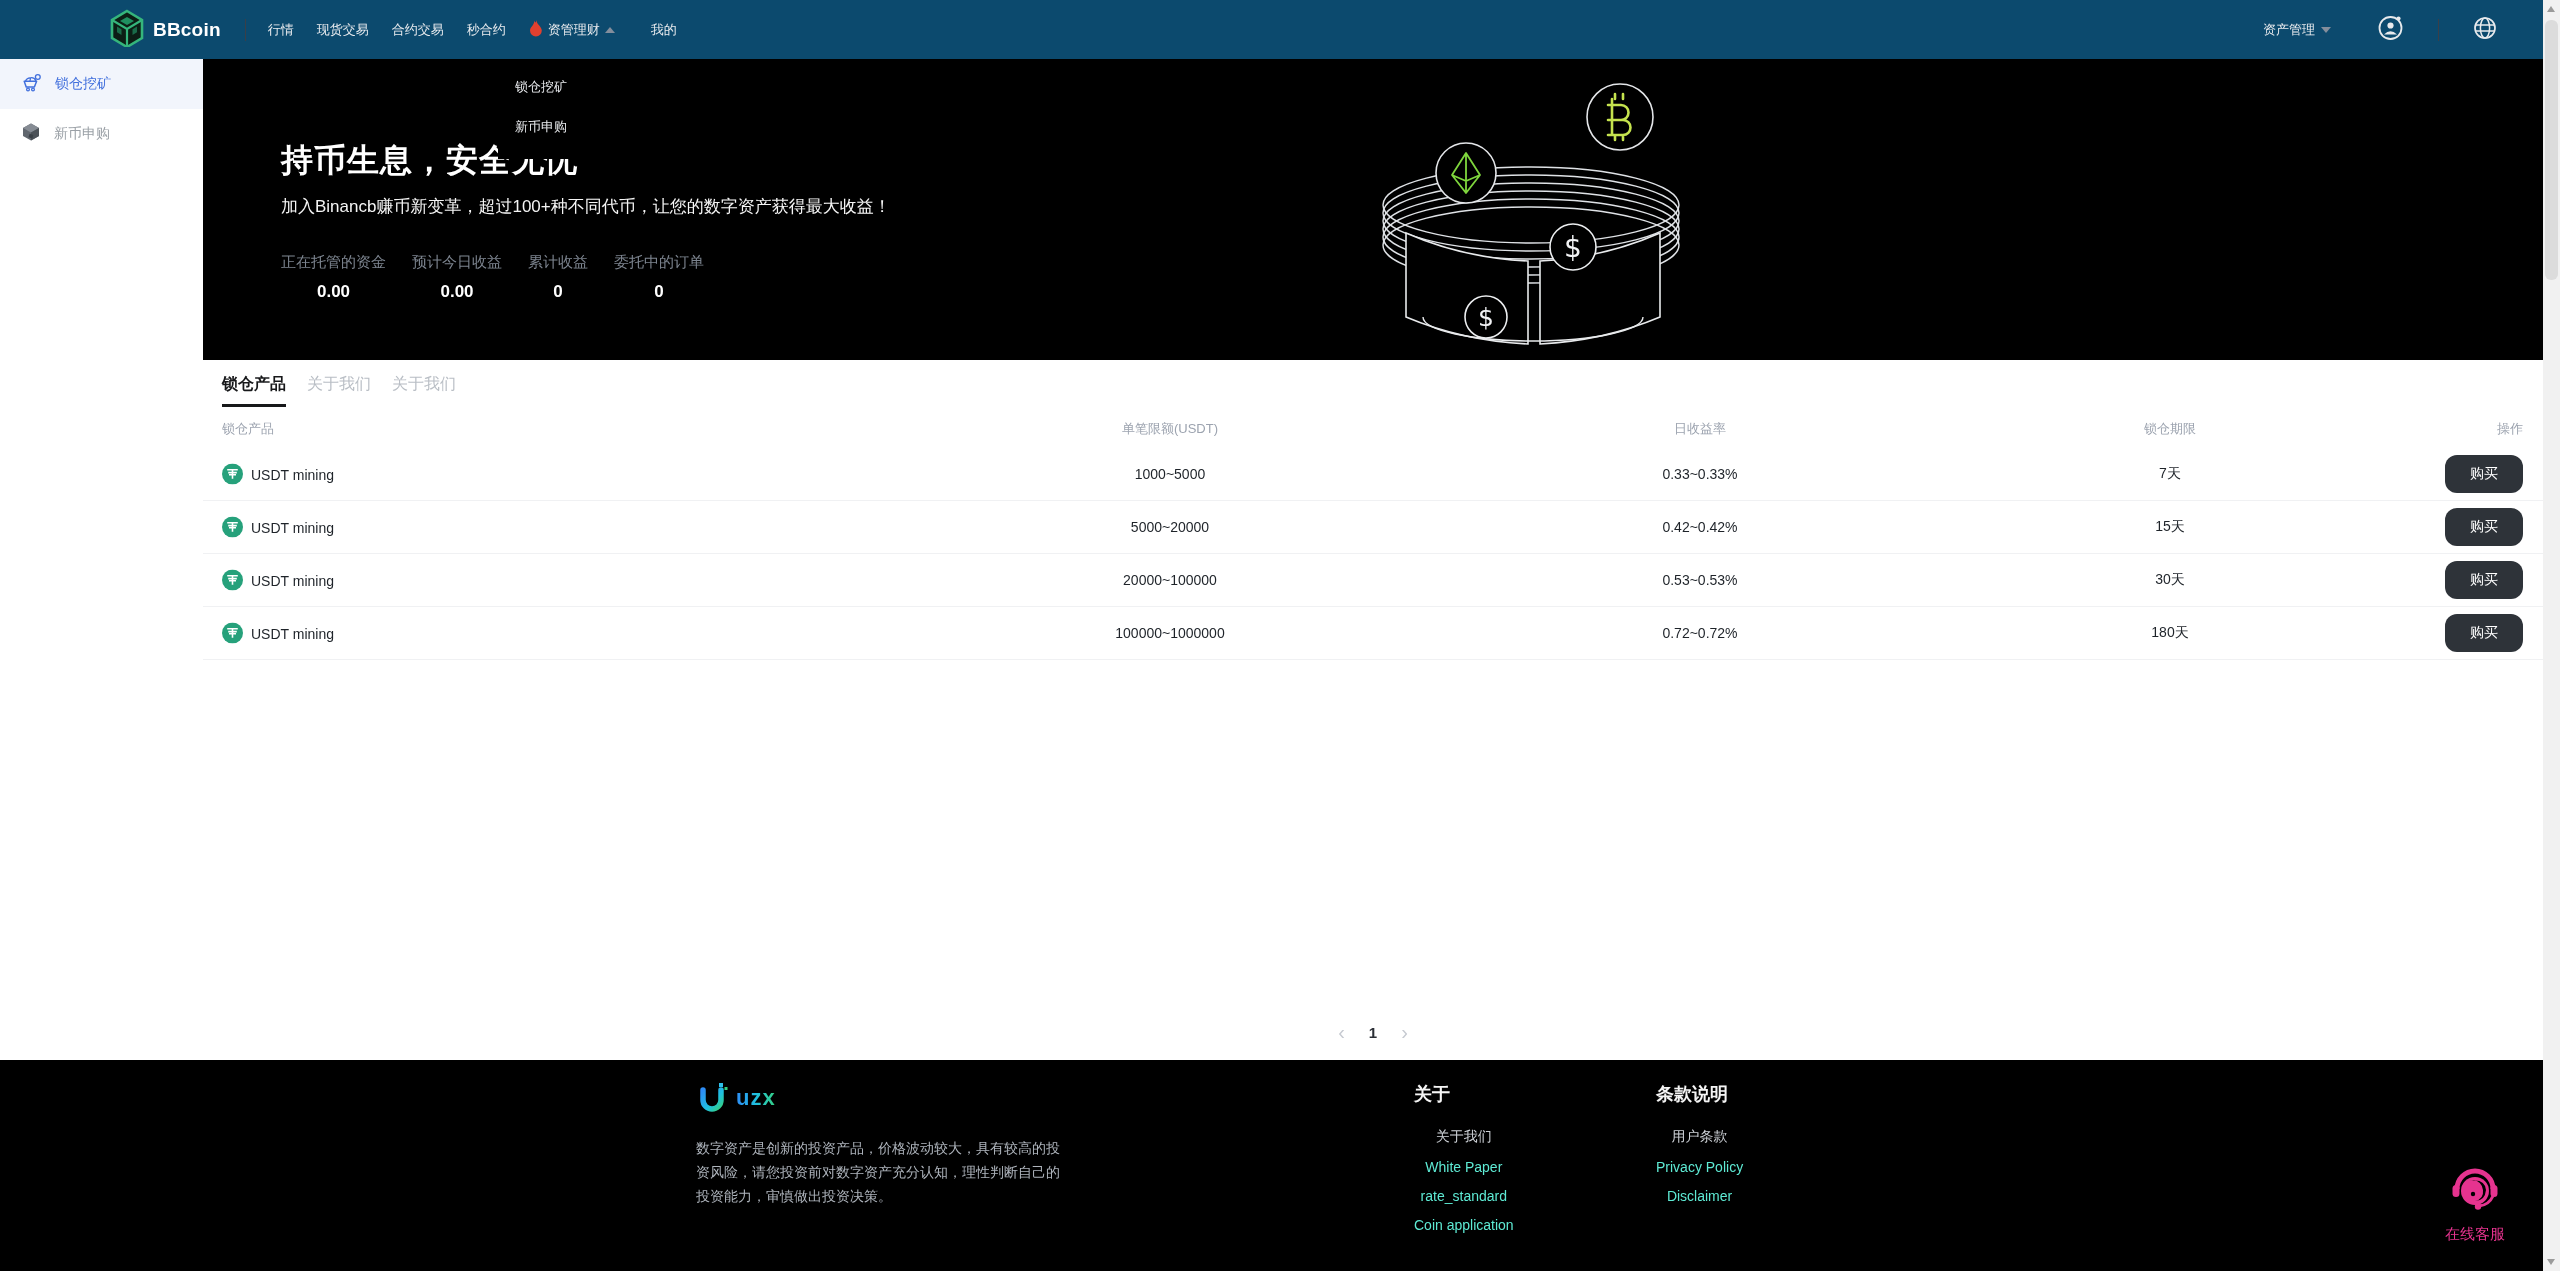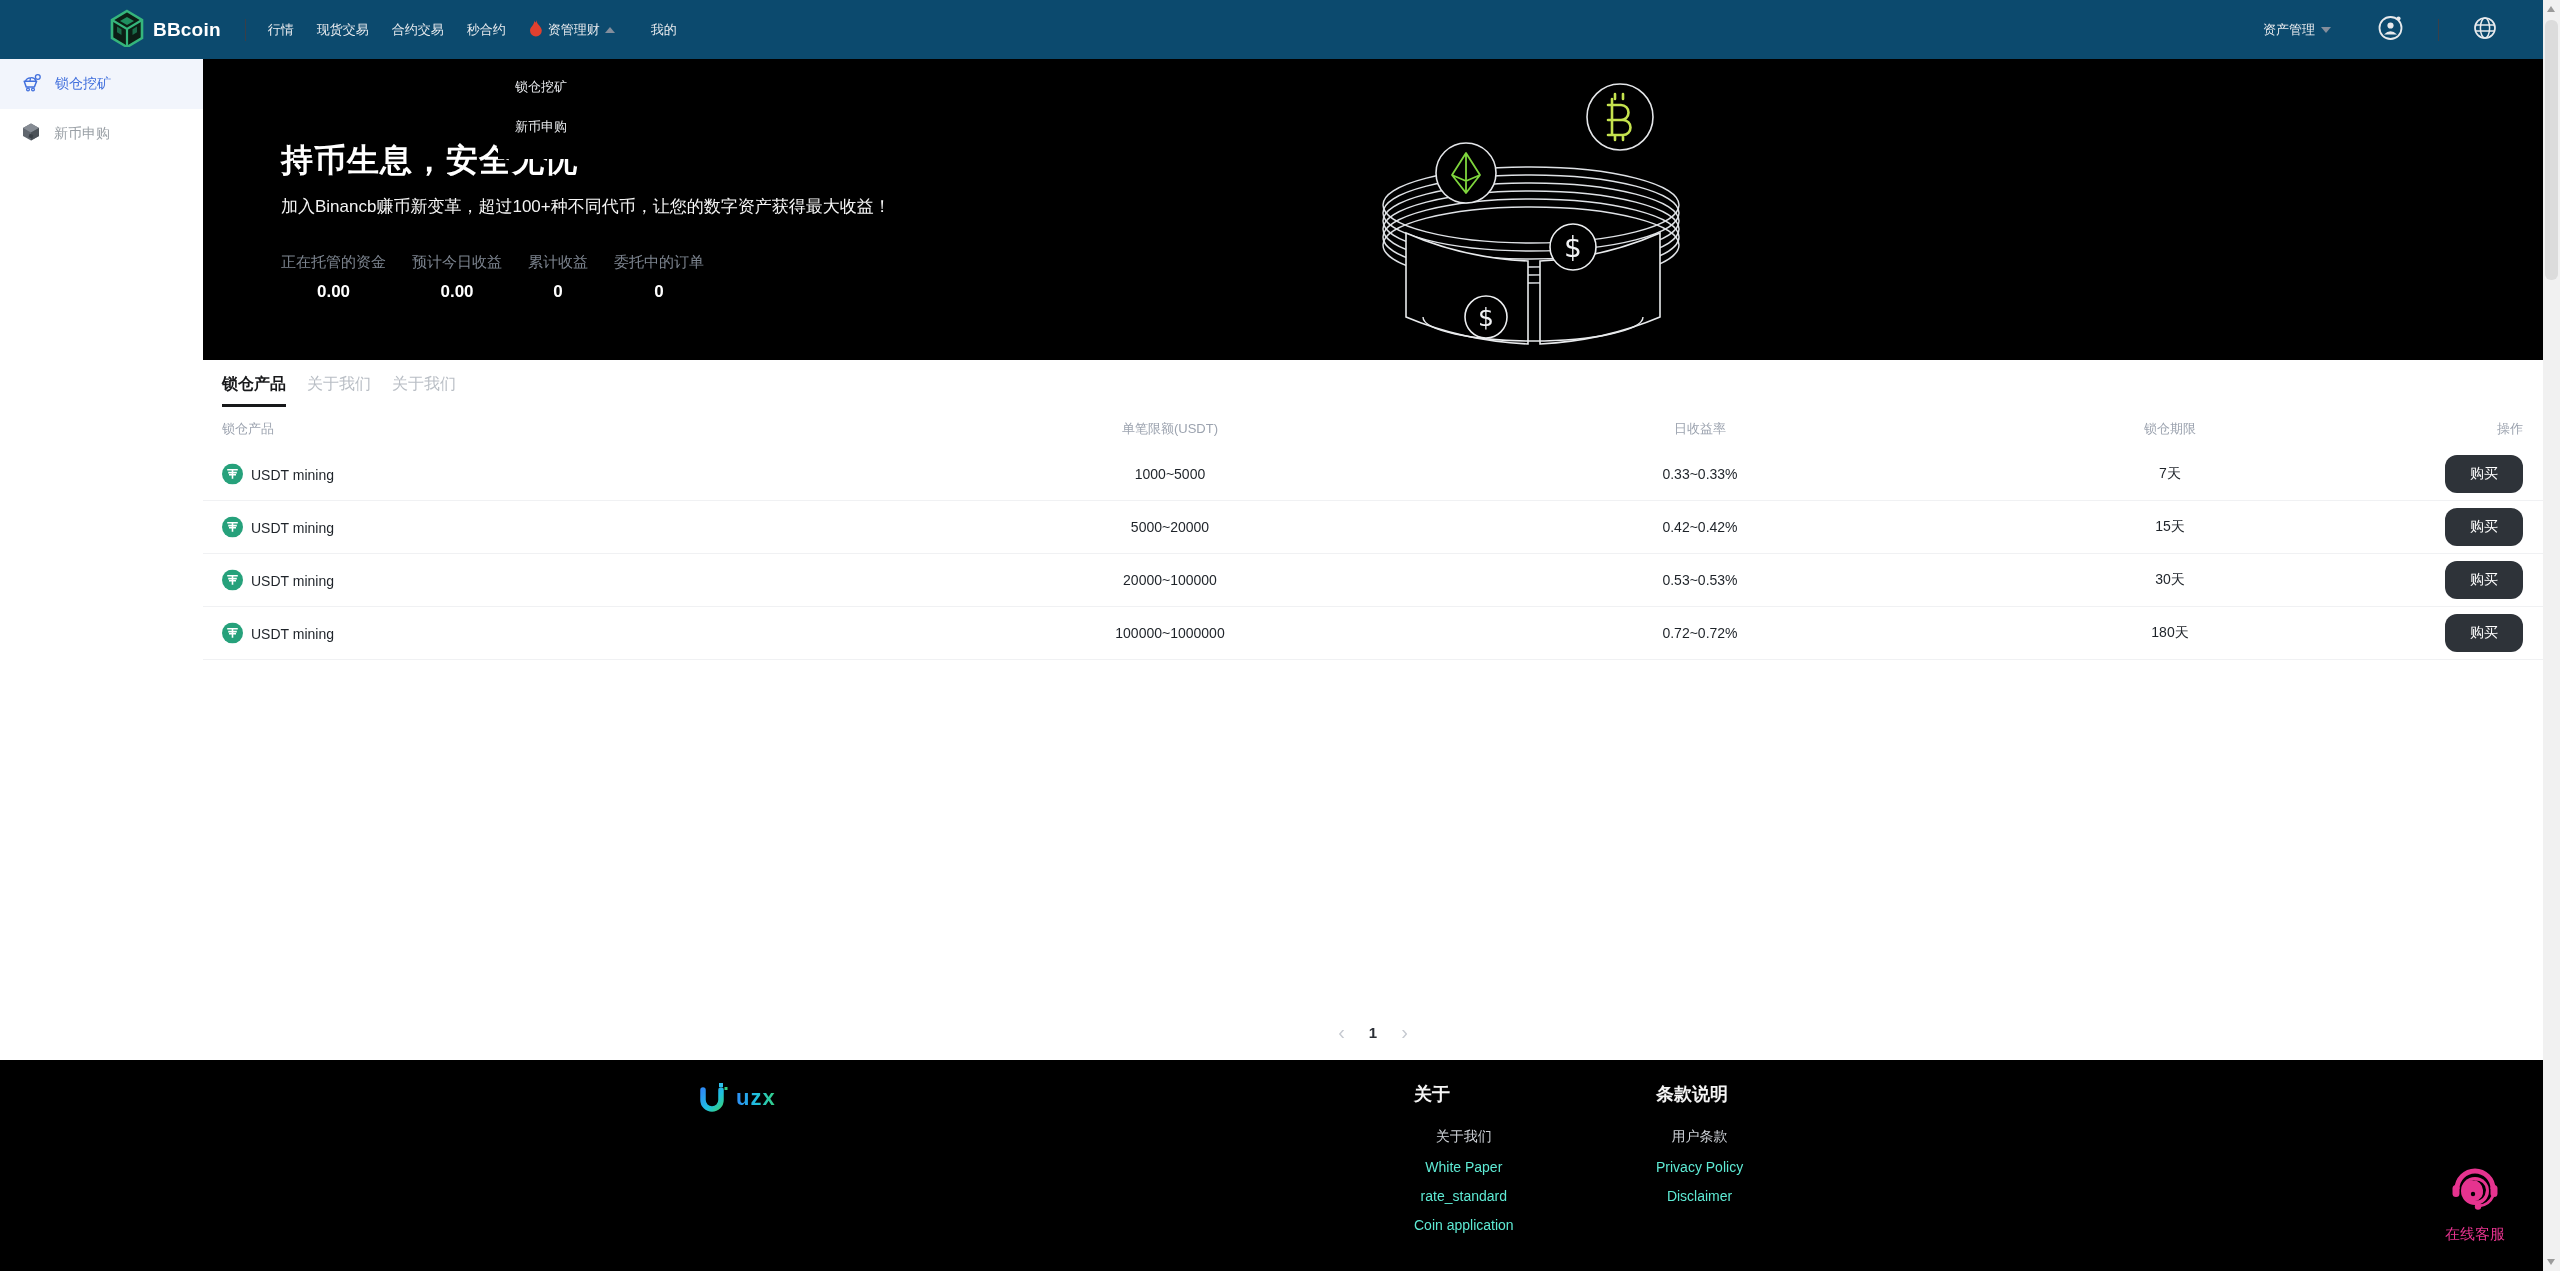--- a/index.html
+++ b/index.html
@@ -323,20 +323,21 @@
                 <stop offset="0.6" stop-color="#1fc0e0"></stop>
                 <stop offset="1" stop-color="#35d07f"></stop>
             </linearGradient>
           </defs>
           <path d="M7 8 v10 a9 9 0 0 0 18 0 v-10" fill="none" stroke="url(#uzxg)" stroke-width="5.5" stroke-linecap="round"></path>
           <rect x="23" y="1" width="4" height="4" fill="#2ec0ea"></rect>
           <rect x="28.5" y="5" width="3" height="3" fill="#35d07f"></rect>
         </svg>
         <span class="f-wordmark">uzx</span>
       </div>
+      <div class="f-desc">数字资产是创新的投资产品，价格波动较大，具有较高的投资风险，请您投资前对数字资产充分认知，理性判断自己的投资能力，审慎做出投资决策。</div>
     </div>
 
     <div class="f-col col-about">
       <div class="f-col-title">关于</div>
       <div class="f-link cn">关于我们</div>
       <div class="f-link en">White Paper</div>
       <div class="f-link en">rate_standard</div>
       <div class="f-link en">Coin application</div>
     </div>
 

